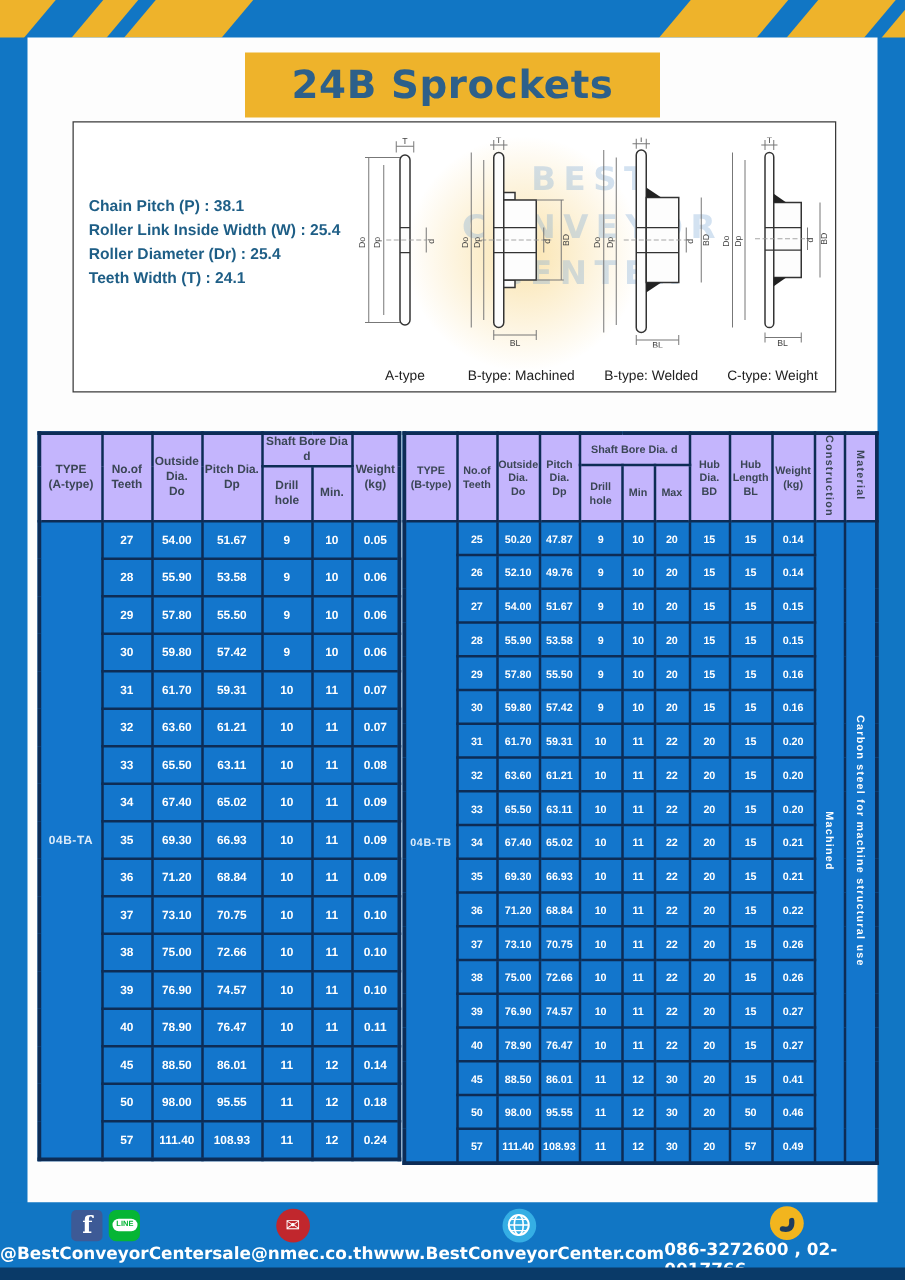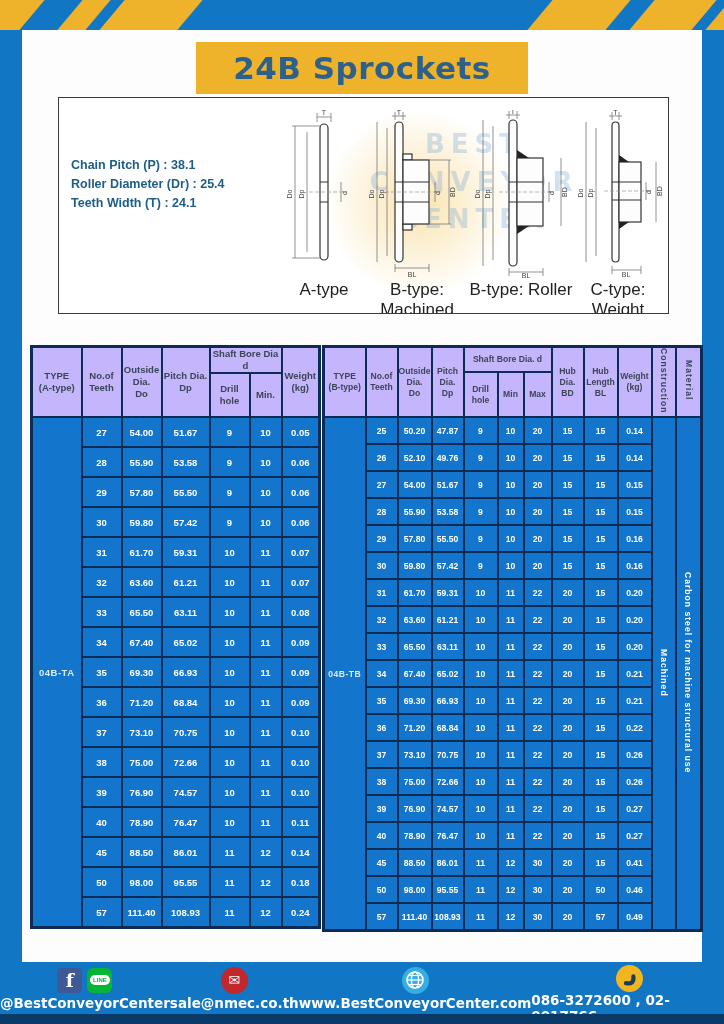--- a/index.html
+++ b/index.html
@@ -23,21 +23,21 @@
   .spec-panel{position:absolute;left:36px;top:67px;width:609px;height:215px;background:#fff;
               border:1.5px solid #3a3a3a;overflow:hidden;}
   .watermark{position:absolute;left:250px;top:28px;width:330px;text-align:center;
              color:rgba(120,168,214,.33);font-family:"DejaVu Sans",sans-serif;font-weight:800;
              font-size:26px;letter-spacing:6px;line-height:1.45;pointer-events:none;}
   .wm-blob{position:absolute;left:265px;top:10px;width:190px;height:190px;border-radius:50%;
            background:radial-gradient(circle,rgba(242,183,43,.38) 0%,rgba(242,183,43,0) 70%);}
   .specs{position:absolute;left:12px;top:58px;width:230px;color:#1e5e86;font-weight:bold;
          font-size:12.5px;line-height:19px;}
   .draw-slot{position:absolute;top:12px;text-align:center;}
-  .draw-label{font-size:17px;color:#222;margin-top:2px;font-weight:500;}
+  .draw-label{font-size:11px;color:#222;margin-top:17px;font-weight:500;}
   .draw svg{display:block;margin:0 auto;}
   .dim{stroke:#777;stroke-width:.8;}
   .dimtxt{font-size:7px;fill:#444;font-family:"Liberation Sans",sans-serif;}
   .plate{fill:#fdfdfd;stroke:#333;stroke-width:1.2;}
   .boreln{stroke:#333;stroke-width:1;}
   .cline{stroke:#999;stroke-width:.7;stroke-dasharray:4 2;}
   .weld{fill:#222;}
 
   
   table{border-collapse:collapse;table-layout:fixed;position:absolute;
@@ -102,20 +102,21 @@
     <div class="spec-panel">
       <div class="wm-blob"></div>
       <div class="watermark">
         <div>BEST</div>
         <div>CONVEYOR</div>
         <div>CENTER</div>
       </div>
 
       <div class="specs">
         <div>Chain Pitch (P)  :  38.1</div>
+        <div>Roller Link Inside Width (W)  :  25.4</div>
         <div>Roller Diameter (Dr)  : 25.4</div>
         <div>Teeth Width (T)  :  24.1</div>
       </div>
 
       <div class="draw-slot draw" style="left:222px;width:86px;">
         <svg width="86" height="168" viewBox="0 0 86 168" xmlns="http://www.w3.org/2000/svg">
           <line class="dim" x1="36" y1="7" x2="50" y2="7"></line>
           <line class="dim" x1="36" y1="3" x2="36" y2="12"></line>
             <line class="dim" x1="50" y1="3" x2="50" y2="12"></line>
           <text class="dimtxt" x="43" y="5" text-anchor="middle">T</text>
@@ -185,21 +186,21 @@
           <text class="dimtxt" x="21" y="84" text-anchor="middle" transform="rotate(-90 21 84)">Dp</text>
           <line class="dim" x1="80" y1="72" x2="80" y2="92"></line>
           <text class="dimtxt" x="85" y="83" text-anchor="middle" transform="rotate(-90 85 83)">d</text>
           <line class="dim" x1="92" y1="48" x2="92" y2="116"></line>
           <text class="dimtxt" x="98" y="82" text-anchor="middle" transform="rotate(-90 98 82)">BD</text>
           <line class="dim" x1="40" y1="162" x2="74" y2="162"></line>
           <line class="dim" x1="40" y1="158" x2="40" y2="166"></line>
             <line class="dim" x1="74" y1="158" x2="74" y2="166"></line>
           <text class="dimtxt" x="57" y="168" text-anchor="middle">BL</text>
         </svg>
-        <div class="draw-label">B-type: Roller</div>
+        <div class="draw-label">B-type: Welded</div>
       </div>
 
       <div class="draw-slot draw" style="left:513px;width:92px;">
         <svg width="92" height="168" viewBox="0 0 92 168" xmlns="http://www.w3.org/2000/svg">
           <line class="dim" x1="37" y1="6" x2="50" y2="6"></line>
           <line class="dim" x1="40" y1="2" x2="40" y2="10"></line>
             <line class="dim" x1="47" y1="2" x2="47" y2="10"></line>
           <text class="dimtxt" x="43.5" y="4.5" text-anchor="middle">T</text>
           <rect class="plate" x="40" y="12" width="7" height="140" rx="3.5"></rect>
           <rect class="plate" x="47" y="52" width="22" height="60"></rect>

